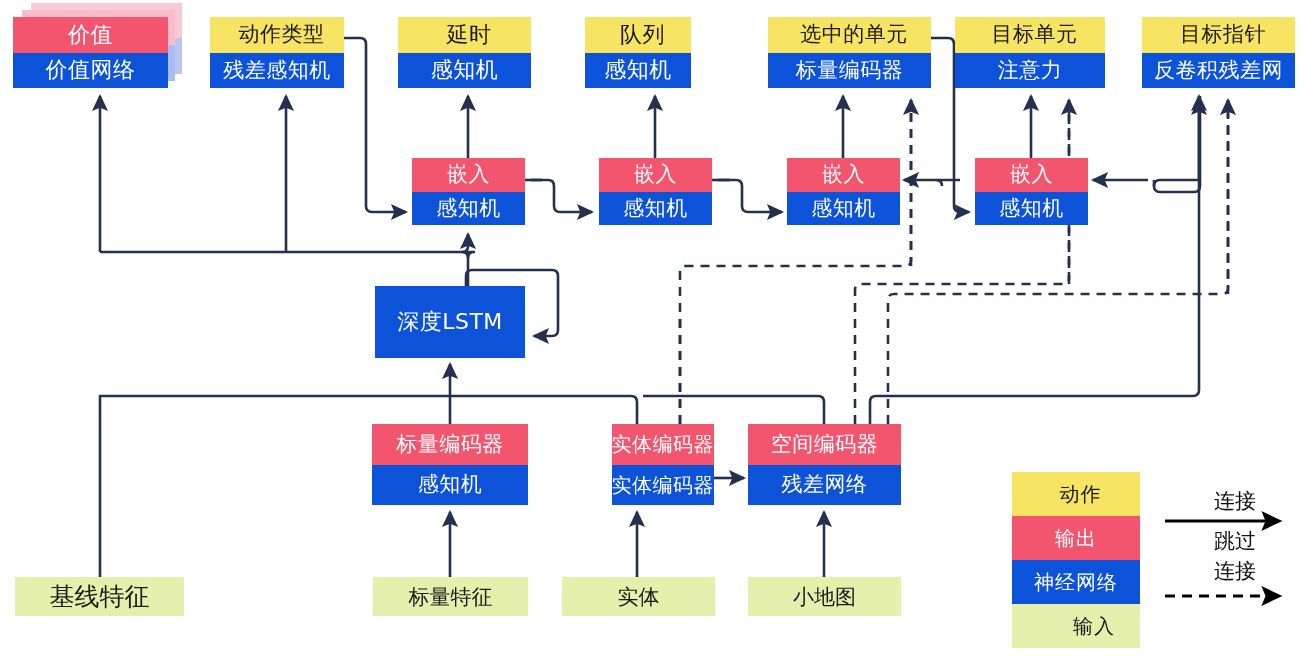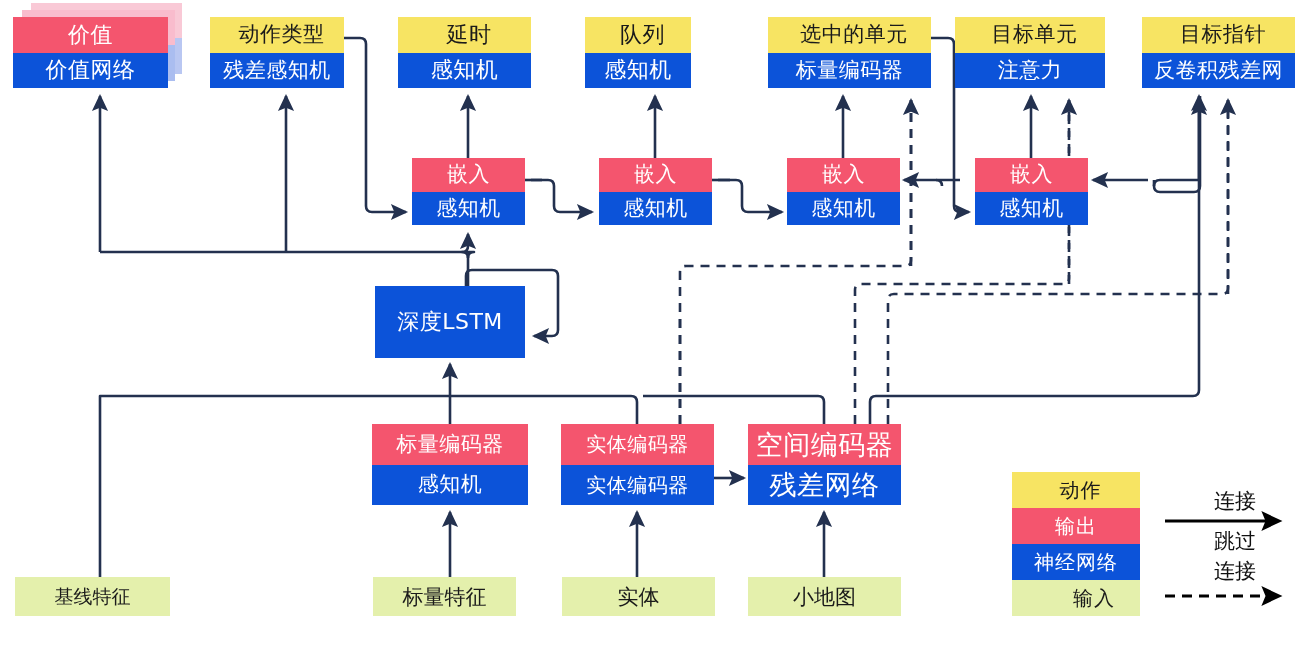--- a/index.html
+++ b/index.html
@@ -233,35 +233,35 @@
   </div>
 
   <div class="node" style="left:375px;top:286px;width:150px;height:72px;font-size:22px;">
     <div class="band band-net">深度LSTM</div>
   </div>
 
   <div class="node" style="left:372px;top:424px;width:156px;height:81px;font-size:21px;">
     <div class="band band-output">标量编码器</div>
     <div class="band band-net">感知机</div>
   </div>
-  <div class="node" style="left:561px;top:424px;width:153px;height:81px;font-size:20px;">
+  <div class="node" style="left:561px;top:424px;width:153px;height:81px;font-size:20px;align-items:flex-end;">
     <div class="band band-output">实体编码器</div>
     <div class="band band-net">实体编码器</div>
   </div>
-  <div class="node" style="left:748px;top:424px;width:153px;height:81px;font-size:27px;">
+  <div class="node" style="left:748px;top:424px;width:153px;height:81px;font-size:21px;">
     <div class="band band-output">空间编码器</div>
     <div class="band band-net">残差网络</div>
   </div>
 
-  <div class="inputnode" style="left:15px;top:577px;width:155px;height:39px;font-size:19px;font-family:Liberation Serif, serif;">基线特征</div>
-  <div class="inputnode" style="left:373px;top:577px;width:143px;height:39px;font-size:21px;">标量特征</div>
+  <div class="inputnode" style="left:15px;top:577px;width:169px;height:39px;font-size:25px;font-family:Liberation Serif, serif;">基线特征</div>
+  <div class="inputnode" style="left:373px;top:577px;width:155px;height:39px;font-size:21px;">标量特征</div>
   <div class="inputnode" style="left:562px;top:577px;width:153px;height:39px;font-size:21px;">实体</div>
   <div class="inputnode" style="left:748px;top:577px;width:153px;height:39px;font-size:21px;">小地图</div>
 
-  <div id="legend-stack" style="left:1012px;top:472px;width:128px;height:144px;font-size:20px;">
+  <div id="legend-stack" style="left:1012px;top:472px;width:128px;height:176px;font-size:20px;">
     <div class="band band-action">动作</div>
     <div class="band band-output">输出</div>
     <div class="band band-net">神经网络</div>
     <div class="band band-input">输入</div>
   </div>
 
   <div class="legend-lbl" style="left:1180px;top:487px;width:110px;font-size:21px;">连接</div>
 
   <div class="legend-lbl" style="left:1180px;top:527px;width:110px;font-size:21px;">跳过</div>
   <div class="legend-lbl" style="left:1180px;top:557px;width:110px;font-size:21px;">连接</div>

